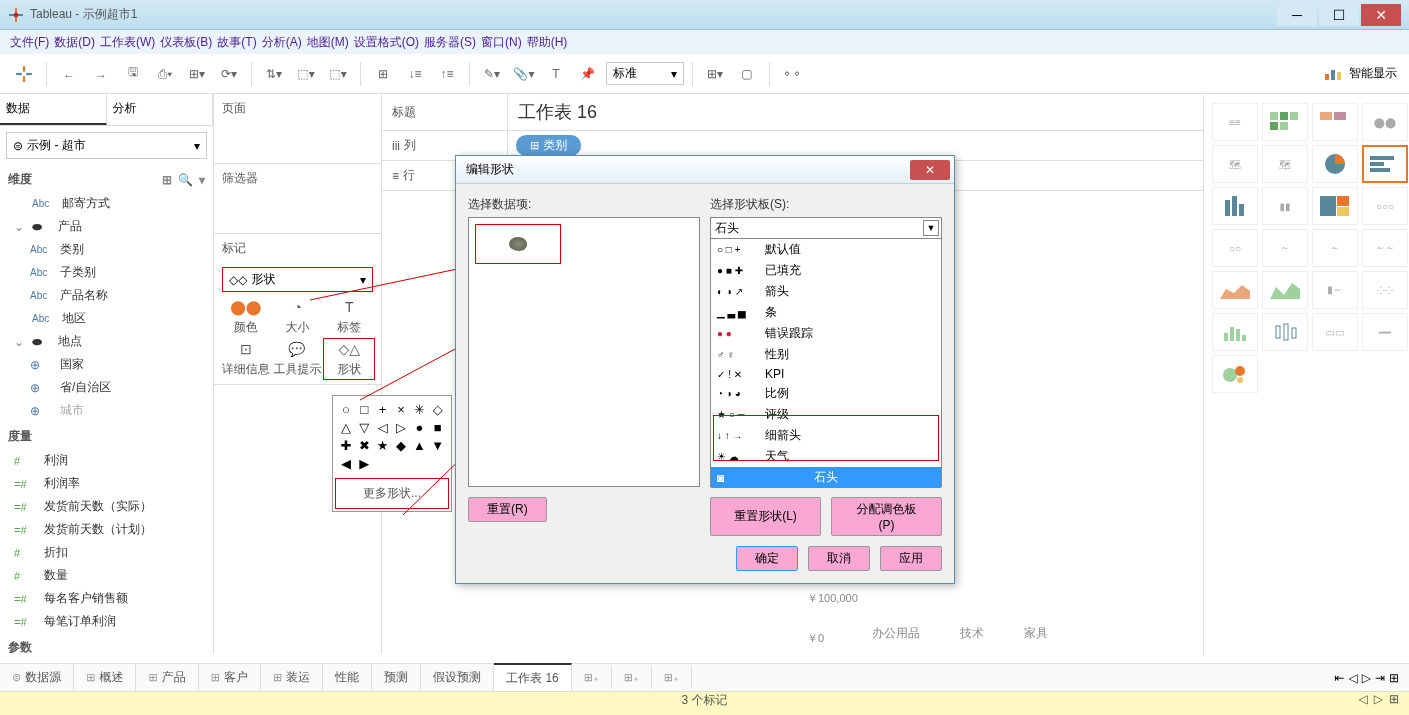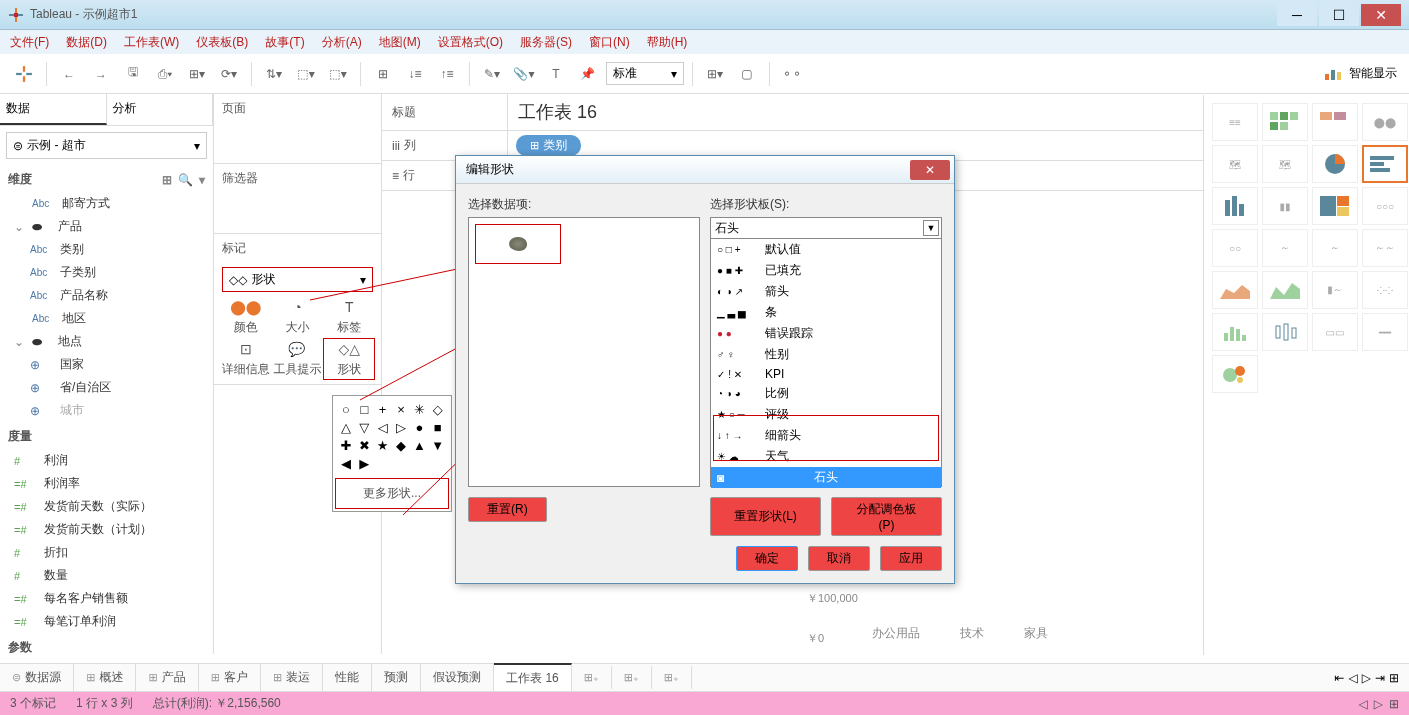--- a/index.html
+++ b/index.html
@@ -9,21 +9,21 @@
 .titlebar { height: 30px; background: linear-gradient(#d4e9f5, #bcdeef); display: flex; align-items: center; padding: 0 8px; justify-content: space-between; border-bottom: 1px solid #a0c0d0; }
 .titlebar-left { display: flex; align-items: center; gap: 6px; }
 .tableau-icon { width: 16px; height: 16px; display: inline-block; }
 .titlebar-title { color: #555; }
 .titlebar-right { display: flex; gap: 2px; }
 .win-btn { width: 40px; height: 22px; display: flex; align-items: center; justify-content: center; font-size: 14px; }
 .win-close { background: #c75050; color: #fff; }
 .win-min, .win-max { background: #d4e9f5; }
 
 
-.menubar { height: 24px; background: #eaf3f9; display: flex; align-items: center; padding: 0 10px; gap: 17px; color: #b91c1c; }
+.menubar { height: 24px; background: #eaf3f9; display: flex; align-items: center; padding: 0 10px; gap: 5px; color: #4c1d95; }
 .menubar span { cursor: default; }
 
 
 .toolbar { height: 40px; background: #fff; border-bottom: 1px solid #ddd; display: flex; align-items: center; padding: 0 10px; gap: 4px; position: relative; }
 .tb-btn { width: 28px; height: 28px; display: flex; align-items: center; justify-content: center; color: #666; }
 .tb-sep { width: 1px; height: 24px; background: #ddd; margin: 0 4px; }
 .tb-dd { padding: 2px 6px; border: 1px solid #ccc; display: flex; align-items: center; gap: 4px; }
 .toolbar-right { position: absolute; right: 12px; display: flex; align-items: center; gap: 6px; }
 .smart-icon { width: 18px; height: 12px; display: inline-block; }
 
@@ -97,33 +97,33 @@
 .listbox { border: 1px solid #888; background: #fff; height: 270px; position: relative; }
 .data-item-box { position: absolute; left: 6px; top: 6px; width: 86px; height: 40px; border: 1px solid #c00; display: flex; align-items: center; justify-content: center; }
 .rock { width: 18px; height: 14px; background: radial-gradient(#8a8a7a, #5a5a4a); border-radius: 50% 50% 45% 55%; }
 .combo { border: 1px solid #888; background: #fff; height: 22px; display: flex; align-items: center; padding: 0 4px; position: relative; }
 .combo-arrow { position: absolute; right: 2px; width: 16px; height: 16px; border: 1px solid #888; display: flex; align-items: center; justify-content: center; font-size: 9px; }
 .palette-list { border: 1px solid #888; border-top: none; background: #fff; height: 248px; position: relative; }
 .palette-row { padding: 2px 6px; display: flex; align-items: center; gap: 8px; font-size: 11px; }
 .palette-row.selected { background: #3399ff; color: #fff; justify-content: center; position: relative; }
 .pal-icons { display: flex; gap: 1px; font-size: 10px; width: 40px; }
 .highlight-rows { position: absolute; left: 2px; top: 176px; right: 2px; height: 46px; border: 1px solid #c00; }
-.btn { padding: 3px 18px; border: 1px solid #999; background: #ef4444; border-radius: 2px; }
+.btn { padding: 3px 18px; border: 1px solid #999; background: #f9a8d4; border-radius: 2px; }
 .btn.primary { border: 1px solid #3399ff; }
 .btn-row2 { display: flex; gap: 10px; justify-content: flex-end; }
 
 
 .bottom-tabs { position: absolute; bottom: 24px; left: 0; right: 0; height: 28px; border-top: 1px solid #ddd; display: flex; align-items: center; background: #fafafa; }
 .btab { padding: 5px 12px; border-right: 1px solid #ddd; display: flex; align-items: center; gap: 4px; color: #555; }
 .btab.active { background: #fff; border-top: 2px solid #333; }
 .btab-icon { font-size: 11px; color: #999; }
 .btab-ctrl { position: absolute; right: 10px; display: flex; gap: 4px; }
 
 
-.statusbar { position: absolute; bottom: 0; left: 0; right: 0; height: 24px; background: #f9a8d4; border-top: 1px solid #ddd; display: flex; align-items: center; padding: 0 10px; gap: 20px; color: #555; font-size: 11px; }
+.statusbar { position: absolute; bottom: 0; left: 0; right: 0; height: 24px; background: #fef9c3; border-top: 1px solid #ddd; display: flex; align-items: center; padding: 0 10px; gap: 20px; color: #555; font-size: 11px; flex-direction: column; }
 .statusbar-right { position: absolute; right: 10px; display: flex; gap: 6px; }
 
 svg { display: block; }
 </style>
 </head>
 <body>
 
 <div class="titlebar">
   <div class="titlebar-left">
     <span class="tableau-icon">

